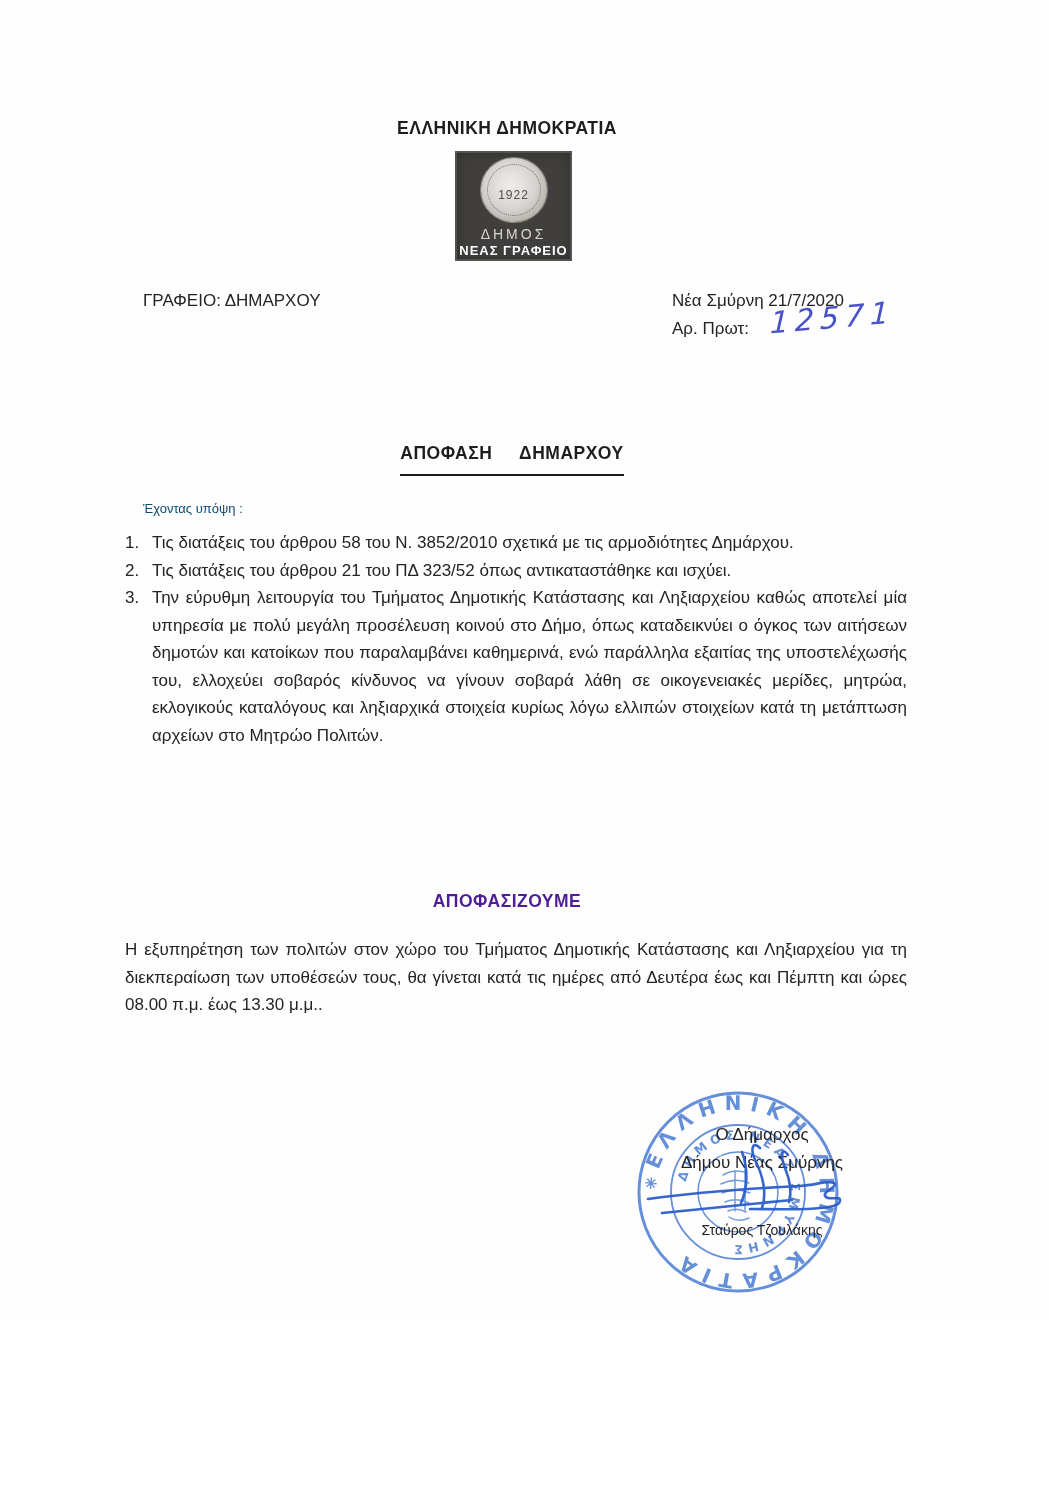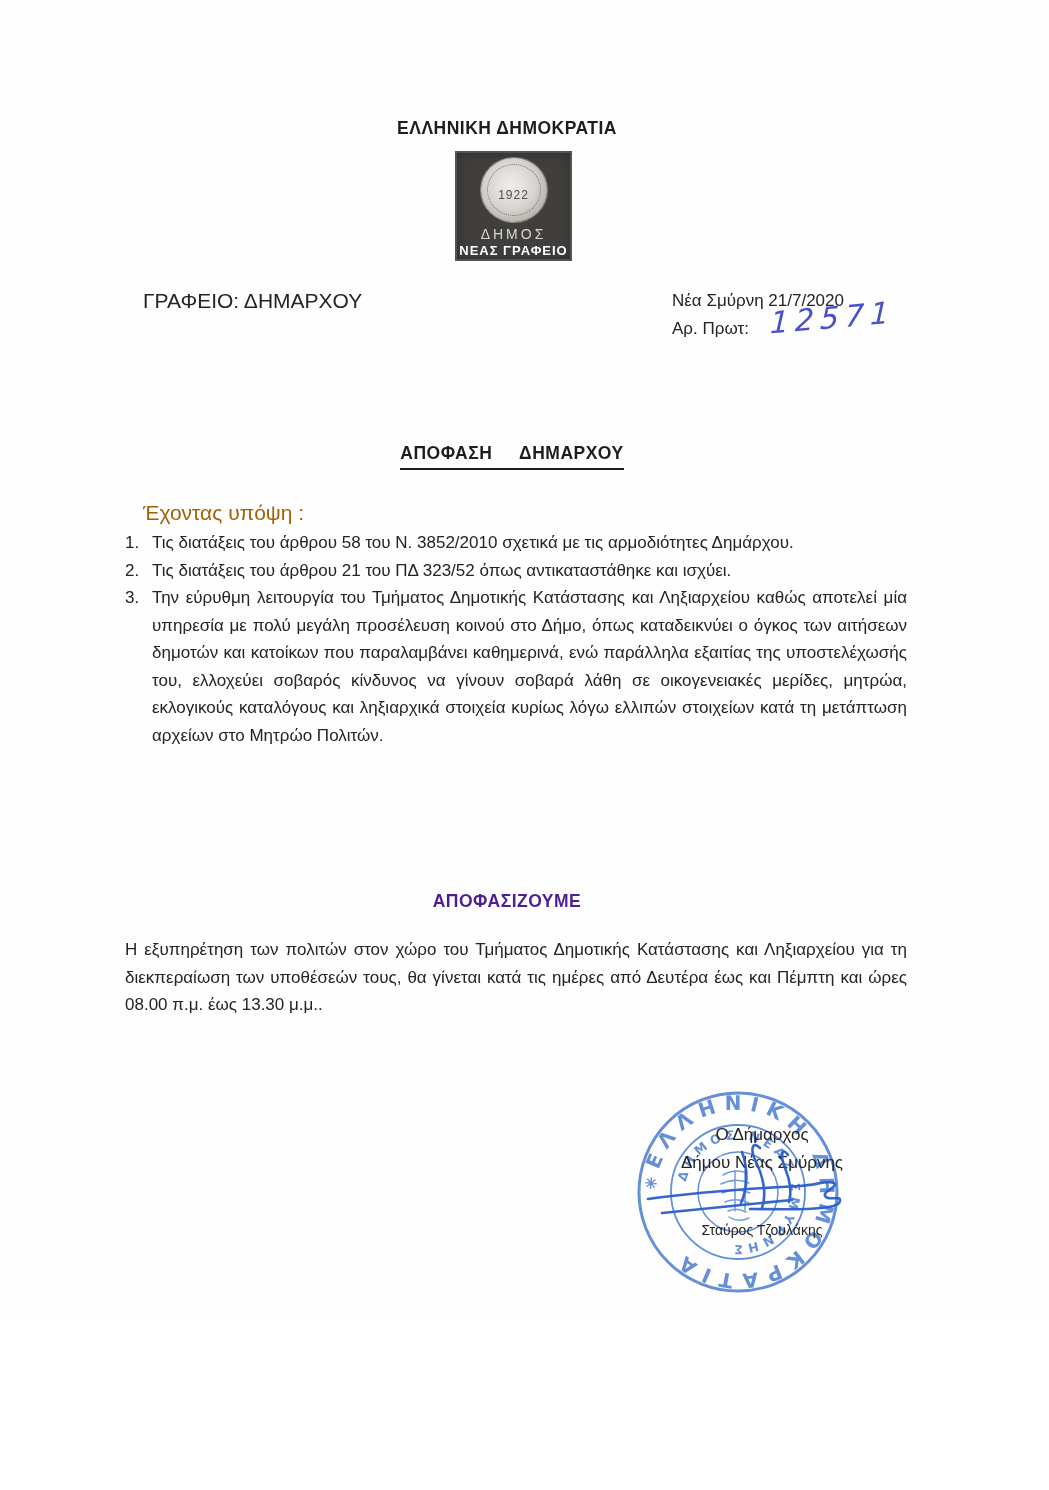--- a/index.html
+++ b/index.html
@@ -46,45 +46,45 @@
   .logo-line1 {
     margin-top:4px;
     color:#d9d7d2; font-size:14px; letter-spacing:3px;
   }
   .logo-line2 {
     margin-top:1px;
     color:#ffffff; font-size:13px; font-weight:bold; letter-spacing:1px;
   }
 
   
-  .office-block { left:143px; top:287px; font-size:21px; line-height:27.5px; color:#242424; }
+  .office-block { left:143px; top:287px; font-size:17px; line-height:27.5px; color:#242424; }
   .proto-block  { left:672px; top:287px; font-size:17px; line-height:27.5px; color:#242424; }
   .handwritten-number {
     left:770px; top:300px;
     font-family:"DejaVu Sans", sans-serif;
     font-style:italic;
     font-size:30px; letter-spacing:6px;
     color:#4a52c8;
     transform:rotate(-5deg) skewX(-7deg);
     z-index:3;
   }
 
   
   .decision-title-wrap { left:0; top:443px; width:1024px; text-align:center; }
   .decision-title {
     display:inline-block;
     font-size:17.5px; font-weight:bold;
     word-spacing:22px; letter-spacing:0.5px;
     border-bottom:2px solid #1d1d1d;
-    padding-bottom:4px;
+    padding-bottom:10px;
     color:#1d1d1d;
   }
 
   
-  .preamble { left:143px; top:501px; font-size:21px; color:#a16207; }
+  .preamble { left:143px; top:501px; font-size:13px; color:#0c4a6e; }
   .considerations { left:125px; top:529px; width:782px; font-size:17px; line-height:27.5px; color:#242424; }
   .li { display:flex; }
   .li .num { flex:none; width:27px; }
   .li .itxt { flex:1; text-align:justify; }
 
   .operative-heading {
     left:0; top:891px; width:1014px; text-align:center;
     font-size:17.5px; font-weight:bold; letter-spacing:0.5px; color:#4c1d95;
   }
   .operative-text {

